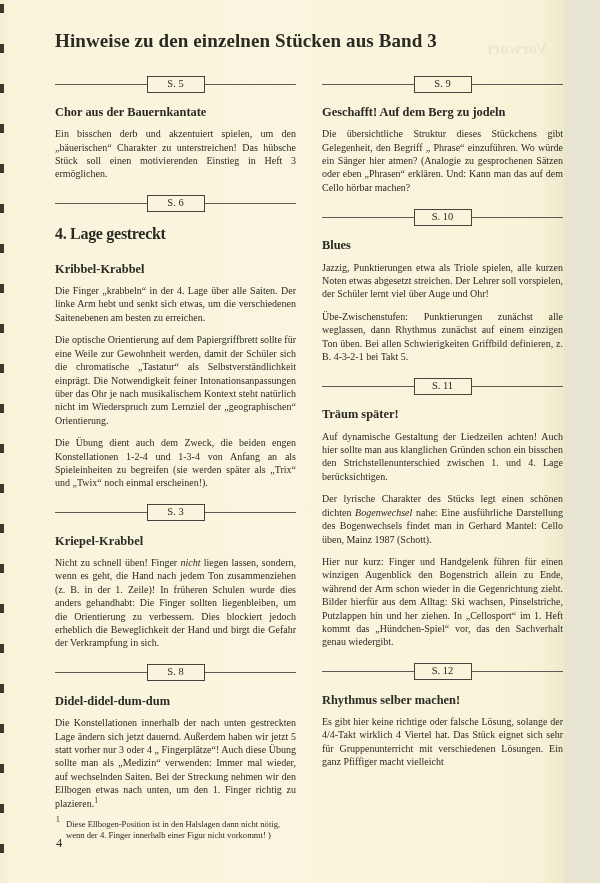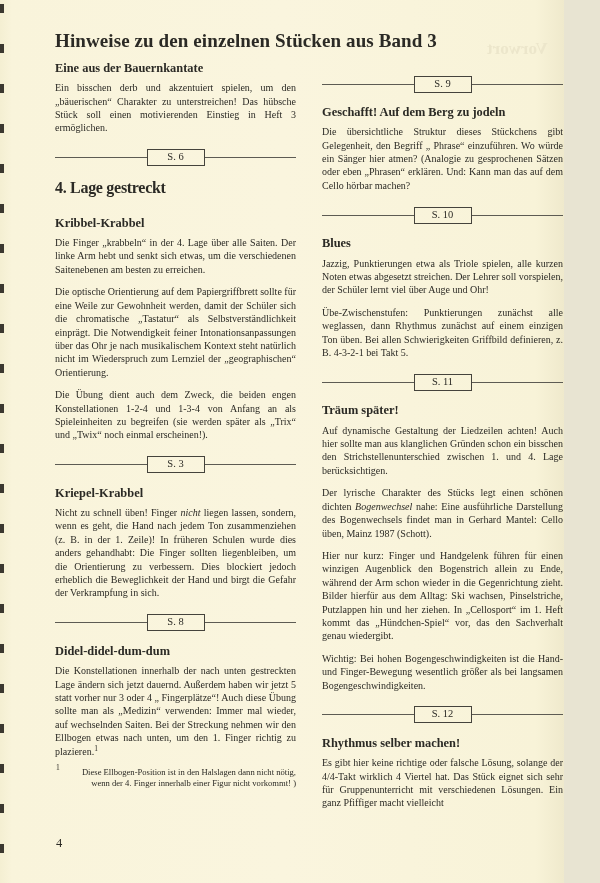--- a/index.html
+++ b/index.html
@@ -11,43 +11,46 @@
   }
   .binding{
     position:absolute;left:0;top:4px;width:4px;height:872px;
     background:repeating-linear-gradient(180deg,rgba(43,40,34,.92) 0 9px,rgba(43,40,34,0) 9px 40px);
   }
   .title{position:absolute;left:55px;top:30px;margin:0;font-size:19px;font-weight:bold;letter-spacing:.1px;white-space:nowrap;}
   .ghost{position:absolute;left:487px;top:39px;font-size:17px;font-weight:bold;color:#ece6cb;transform:scaleX(-1);}
   .col{position:absolute;top:61px;width:241px;font-size:10px;line-height:13.4px;text-align:justify;hyphens:auto;}
   .col-left{left:55px;}
   .col-right{left:322px;}
-  .col p{margin:0 0 9px;}
+  .col p{margin:8px 0 9px;}
   .col h2{font-size:16px;line-height:1.12;margin:2px 0 19px;letter-spacing:-.3px;}
   .col h3{font-size:12.4px;line-height:1.15;margin:0 0 6px;}
   .marker{display:flex;align-items:center;margin:15px 0 13px;height:16px;}
   .marker::before,.marker::after{content:"";flex:1;height:1px;background:#5d5b53;}
   .mbox{flex:0 0 auto;border:1.4px solid #45433c;min-width:46px;padding:1px 5px 2px;text-align:center;font-size:10.5px;line-height:12px;color:#2b2a25;}
-  .footnote{font-size:8.6px;line-height:10.8px;text-align:right;padding-left:11px;position:relative;margin-top:1px;}
+  .footnote{font-size:8.6px;line-height:10.8px;text-align:left;padding-left:11px;position:relative;margin-top:1px;}
   .fn-mark{position:absolute;left:1px;top:1px;font-size:8px;line-height:10px;vertical-align:super;}
   .pagenum{position:absolute;left:56px;top:836px;font-size:12.5px;}
   em{font-style:italic;}
   .col sup{font-size:7.5px;line-height:0;vertical-align:super;}
   .p-tight{margin-bottom:0 !important;}
 </style>
 </head>
 <body>
 
 <div class="page">
   <div class="binding"></div>
   <div class="ghost">Vorwort</div>
   <h1 class="title">Hinweise zu den einzelnen Stücken aus Band 3</h1>
 
   <div class="col col-left">
-    <h3>Eine aus der Bauernkantate</h3>
+    <div class="marker">
+      <span class="mbox">S. 5</span>
+    </div>
+    <h3>Chor aus der Bauernkantate</h3>
     <p>Ein bisschen derb und akzentuiert spielen, um den „bäuerischen“ Charakter zu unterstreichen! Das hübsche Stück soll einen motivierenden Einstieg in Heft 3 ermöglichen.</p>
 
     <div class="marker">
       <span class="mbox">S. 6</span>
     </div>
     <h2>4. Lage gestreckt</h2>
     <h3>Kribbel-Krabbel</h3>
     <p>Die Finger „krabbeln“ in der 4. Lage über alle Saiten. Der linke Arm hebt und senkt sich etwas, um die verschiedenen Saitenebenen am besten zu erreichen.</p>
     <p>Die optische Orientierung auf dem Papiergriffbrett sollte für eine Weile zur Gewohnheit werden, damit der Schüler sich die chromatische „Tastatur“ als Selbstverständlichkeit einprägt. Die Notwendigkeit feiner Intonationsanpassungen über das Ohr je nach musikalischem Kontext steht natürlich nicht im Wiederspruch zum Lernziel der „geographischen“ Orientierung.</p>
     <p>Die Übung dient auch dem Zweck, die beiden engen Konstellationen 1-2-4 und 1-3-4 von Anfang an als Spieleinheiten zu begreifen (sie werden später als „Trix“ und „Twix“ noch einmal erscheinen!).</p>
@@ -84,21 +87,20 @@
     <p>Jazzig, Punktierungen etwa als Triole spielen, alle kurzen Noten etwas abgesetzt streichen. Der Lehrer soll vorspielen, der Schüler lernt viel über Auge und Ohr!</p>
     <p>Übe-Zwischenstufen: Punktierungen zunächst alle weglassen, dann Rhythmus zunächst auf einem einzigen Ton üben. Bei allen Schwierigkeiten Griffbild definieren, z. B. 4-3-2-1 bei Takt 5.</p>
 
     <div class="marker">
       <span class="mbox">S. 11</span>
     </div>
     <h3>Träum später!</h3>
     <p>Auf dynamische Gestaltung der Liedzeilen achten! Auch hier sollte man aus klanglichen Gründen schon ein bisschen den Strichstellenunterschied zwischen 1. und 4. Lage berücksichtigen.</p>
     <p>Der lyrische Charakter des Stücks legt einen schönen dichten <em>Bogenwechsel</em> nahe: Eine ausführliche Darstellung des Bogenwechsels findet man in Gerhard Mantel: Cello üben, Mainz 1987 (Schott).</p>
     <p>Hier nur kurz: Finger und Handgelenk führen für einen winzigen Augenblick den Bogenstrich allein zu Ende, während der Arm schon wieder in die Gegenrichtung zieht. Bilder hierfür aus dem Alltag: Ski wachsen, Pinselstriche, Putzlappen hin und her ziehen. In „Cellosport“ im 1. Heft kommt das „Hündchen-Spiel“ vor, das den Sachverhalt genau wiedergibt.</p>
-    <p class="p-tight">Wichtig: Bei hohen Bogengeschwindigkeiten ist die Hand-und Finger-Bewegung wesentlich größer als bei langsamen Bogengeschwindigkeiten.</p>
 
     <div class="marker">
       <span class="mbox">S. 12</span>
     </div>
     <h3>Rhythmus selber machen!</h3>
     <p>Es gibt hier keine richtige oder falsche Lösung, solange der 4/4-Takt wirklich 4 Viertel hat. Das Stück eignet sich sehr für Gruppenunterricht mit verschiedenen Lösungen. Ein ganz Pfiffiger macht vielleicht</p>
   </div>
 
   <div class="pagenum">4</div>
 </div>

